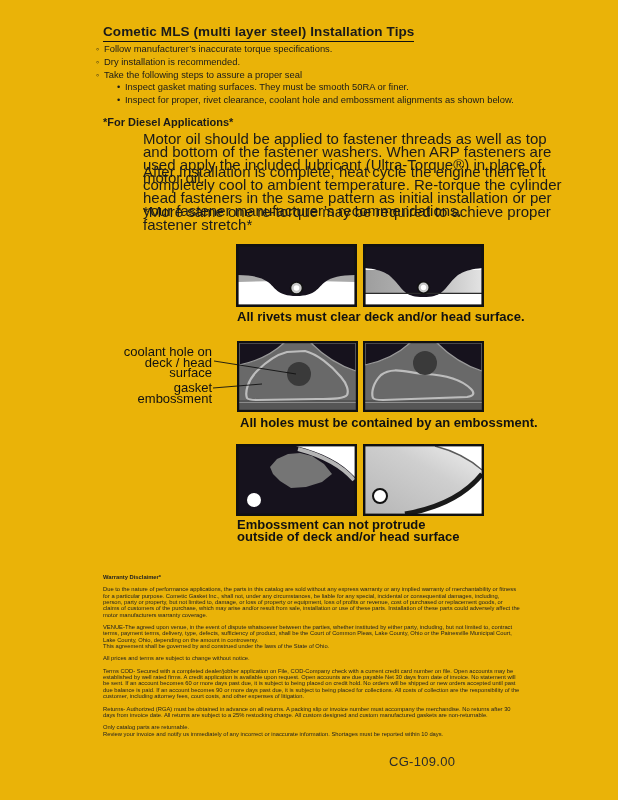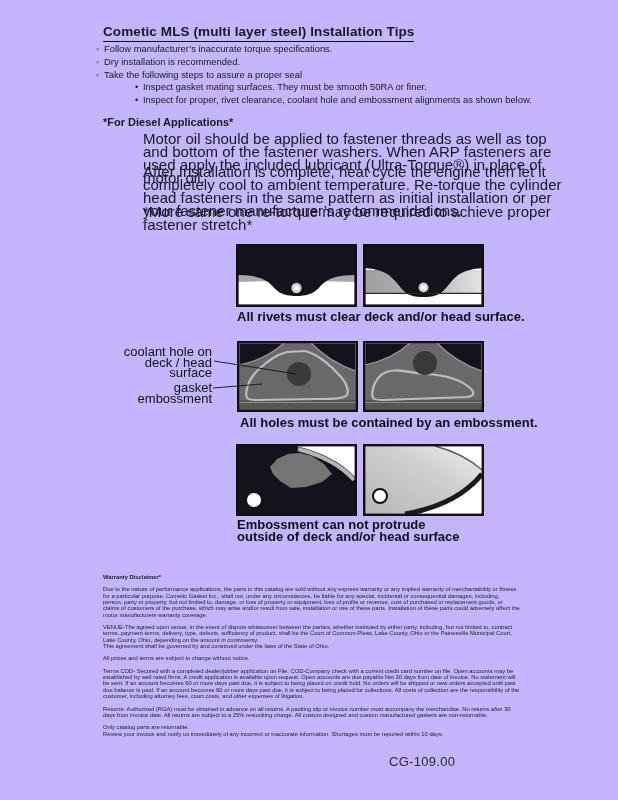--- a/index.html
+++ b/index.html
@@ -1,28 +1,28 @@
 <!DOCTYPE html>
 <html><head>
 <meta charset="utf-8">
 <style>
   html,body{margin:0;padding:0;background:#ffffff;}
   #page{
-    position:relative;width:618px;height:800px;background:#c4b5fd;overflow:hidden;
+    position:relative;width:618px;height:800px;background:#eab308;overflow:hidden;
     font-family:"Liberation Sans", sans-serif;color:#1a1a1a;
   }
   .abs{position:absolute;}
   
   .title{font-size:13.5px;font-weight:bold;display:inline-block;
          border-bottom:1.6px solid #111;padding-bottom:2px;letter-spacing:.1px;}
   
   .bullets{font-size:9.4px;line-height:12.8px;}
   .b-item{display:flex;}
   .b-item::before{content:"\25E6";width:8px;flex:0 0 8px;font-size:9px;}
-  .sb-item{display:flex;margin-left:39px;align-items:flex-end;}
+  .sb-item{display:flex;margin-left:21px;align-items:flex-end;}
   .sb-item::before{content:"\2022";width:8px;flex:0 0 8px;}
   
   .h2{font-size:11px;font-weight:bold;}
   .para{font-size:15px;line-height:13px;width:426px;margin-left:40px;}
   
   .dlabel{font-size:12px;font-weight:bold;width:121px;text-align:center;letter-spacing:.4px;color:#111;margin-top:44px;}
   .caption{font-size:13px;font-weight:bold;color:#111;}
   .callout{font-size:13px;line-height:10.6px;width:112px;text-align:right;color:#111;}
   
   .disc{width:417px;font-size:5.8px;line-height:6.35px;color:#222;}

